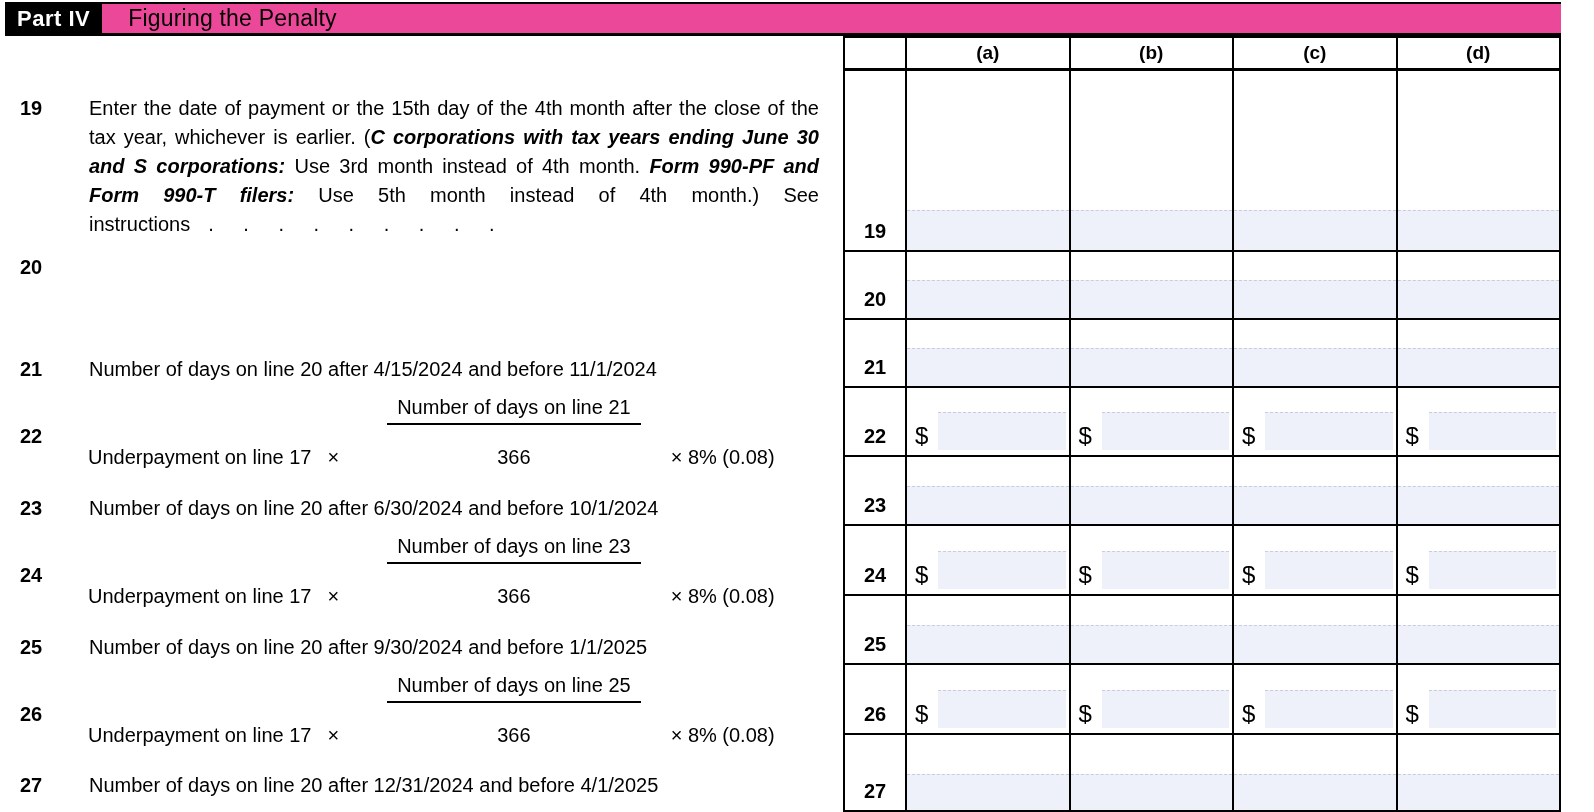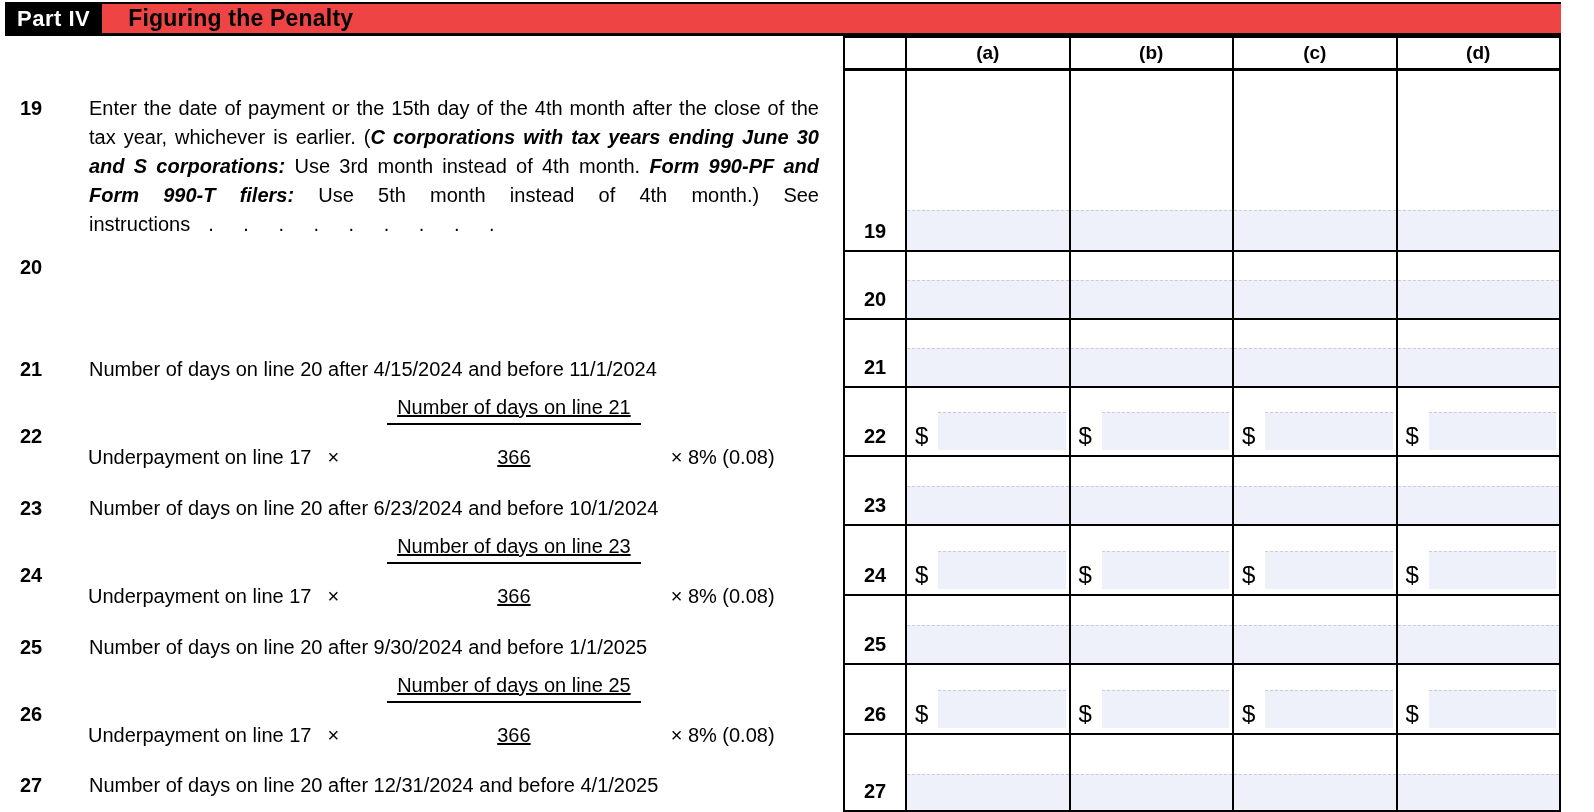--- a/index.html
+++ b/index.html
@@ -6,45 +6,45 @@
   html,body { background:#ffffff; }
   body {
     width:1594px; height:812px; overflow:hidden; position:relative;
     font-family:"Liberation Sans","DejaVu Sans",sans-serif; color:#000;
   }
 
   
   .part-header {
     position:absolute; left:5px; top:2px; width:1556px; height:34px;
     border-top:2px solid #000; border-bottom:3px solid #000;
-    display:flex; align-items:stretch; background:#ef4444;
+    display:flex; align-items:stretch; background:#ec4899;
   }
   .part-box {
     background:#000; color:#fff; font-weight:bold; font-size:22px;
     display:flex; align-items:center; padding:0 12px; letter-spacing:0.5px;
   }
   .part-title {
-    font-weight:bold; font-size:23px; display:flex; align-items:center;
+    font-weight:normal; font-size:23px; display:flex; align-items:center;
     padding-left:26px; letter-spacing:0.2px;
   }
 
   
   .lrow { position:absolute; left:0; width:820px; font-size:20px; line-height:29px; }
   .lnum { position:absolute; left:20px; top:0; font-weight:bold; }
   .lnum-low { top:29px; }
   .ltext { margin-left:89px; width:730px; text-align:justify; }
   .bi { font-weight:bold; font-style:italic; }
   .dots { word-spacing:22px; margin-left:18px; white-space:nowrap; letter-spacing:1px; }
   .jline { display:block; text-align:justify; text-align-last:justify; }
   .lastline { display:block; white-space:nowrap; }
 
   
   .formula { margin-left:88px; display:flex; align-items:flex-end; }
   .f-times { margin-left:16px; }
-  .frac { margin-left:48px; display:flex; flex-direction:column; align-items:center;text-decoration:underline; }
+  .frac { margin-left:48px; display:flex; flex-direction:column; align-items:center; }
   .frac-num { border-bottom:2px solid #000; padding:0 10px 1px 10px; white-space:nowrap; }
   .frac-den { padding-top:18px; }
   .f-rate { margin-left:30px; white-space:nowrap; }
 
   
   .ftable { position:absolute; left:843px; top:36px; width:718px; }
   .thead {
     display:flex; height:32px;
     border:2px solid #000; border-bottom:0;
   }
@@ -103,21 +103,21 @@
     <span class="frac">
       <span class="frac-num">Number of days on line 21</span>
       <span class="frac-den">366</span>
     </span>
     <span class="f-rate">× 8% (0.08)</span>
   </div>
 </div>
 
 <div class="lrow" style="top:494px">
   <span class="lnum">23</span>
-  <p class="ltext">Number of days on line 20 after 6/23/2024 and before 10/1/2024</p>
+  <p class="ltext">Number of days on line 20 after 6/30/2024 and before 10/1/2024</p>
 </div>
 
 <div class="lrow" style="top:532px">
   <span class="lnum lnum-low">24</span>
   <div class="formula">
     <span>Underpayment on line 17</span>
     <span class="f-times">×</span>
     <span class="frac">
       <span class="frac-num">Number of days on line 23</span>
       <span class="frac-den">366</span>

